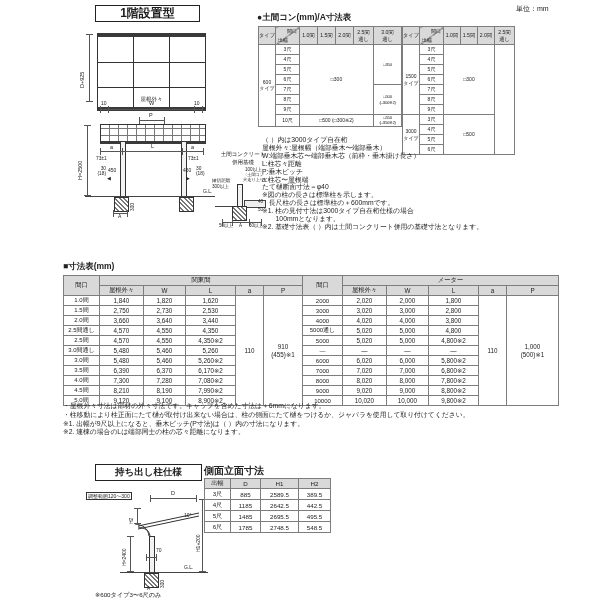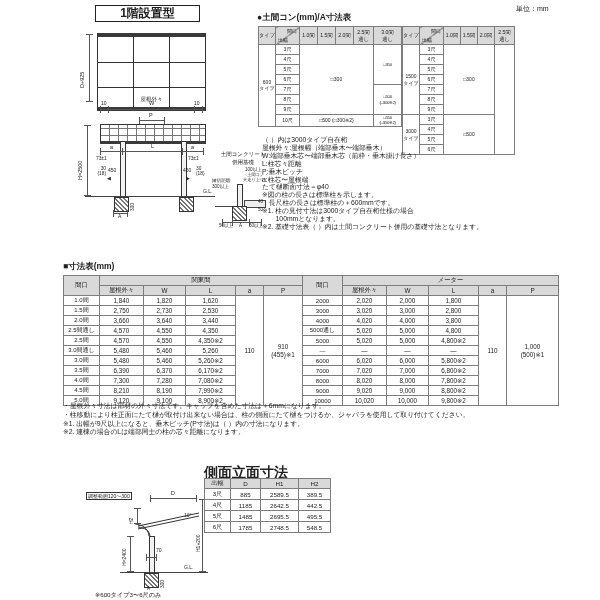--- a/index.html
+++ b/index.html
@@ -469,20 +469,23 @@
         </tr>
       </tbody>
     </table>
   <div id="d-notes" class="nblock" style="left:63px;top:402px;">
       <div class="nline">・屋根外々寸法は部材の外々寸法です。キャップを含めた寸法は＋6mmになります。</div>
       <div class="nline">・柱移動により柱正面にたて樋が取付け出来ない場合は、柱の側面にたて樋をつけるか、ジャバラを使用して取り付けてください。</div>
       <div class="nline">※1. 出幅が9尺以上になると、垂木ピッチ(P寸法)は（ ）内の寸法になります。</div>
       <div class="nline">※2. 連棟の場合のLは端部同士の柱の芯々距離になります。</div>
     </div>
 
+  <div class="titlebox" style="left:95px;top:464px;width:105px;height:15px;font-size:9.5px;">
+    <span>持ち出し柱仕様</span>
+  </div>
 
   <div class="boxlabel" style="left:86px;top:492px;font-size:5px;">調整範囲120〜300</div>
 
   <svg width="125" height="112" style="left:85px;top:486px;" viewBox="0 0 125 112">
     <line x1="53" y1="40" x2="114" y2="27" stroke="#333" stroke-width="1"></line>
     <line x1="53" y1="43" x2="114" y2="30" stroke="#333" stroke-width="1"></line>
     <path d="M 53,41 C 60,42 64,44 65,50" fill="none" stroke="#333" stroke-width="1"></path>
     <path d="M 50,38 C 58,39 63,42 64,50" fill="none" stroke="#333" stroke-width="1"></path>
   </svg>
 
@@ -502,21 +505,21 @@
   <div class="lb rot" style="left:196px;top:552px;font-size:5px;">H1+200</div>
 
   <div class="hline" style="left:120px;top:572px;width:88px;"></div>
   <div class="lb" style="left:184px;top:565px;font-size:5px;">G.L.</div>
   <div class="fnd" style="left:144px;top:573px;width:13px;height:13px;"></div>
   <div class="lb" style="left:147px;top:586px;font-size:5px;">A</div>
   <div class="lb rot" style="left:160px;top:588px;font-size:4.8px;">300</div>
 
   <div class="lb" style="left:95px;top:592px;font-size:6.2px;">※600タイプ3〜6尺のみ</div>
 
-  <div class="lb" style="left:204px;top:465px;font-size:14px;font-weight:bold;">側面立面寸法</div>
+  <div class="lb" style="left:204px;top:465px;font-size:10px;font-weight:bold;">側面立面寸法</div>
   <table id="st" class="stable" style="left:204px;top:478px;">
       <colgroup>
         <col style="width:26px">
         <col style="width:30px">
         <col style="width:38px">
         <col style="width:32px">
       </colgroup>
       <tbody>
         <tr>
           <th>出幅</th>

